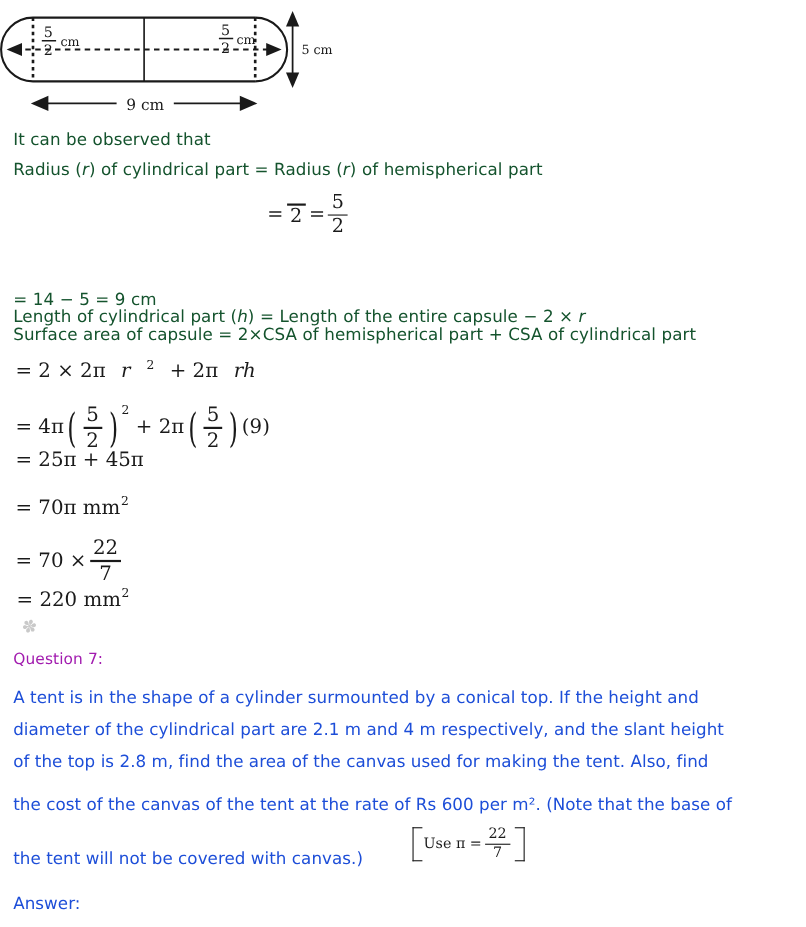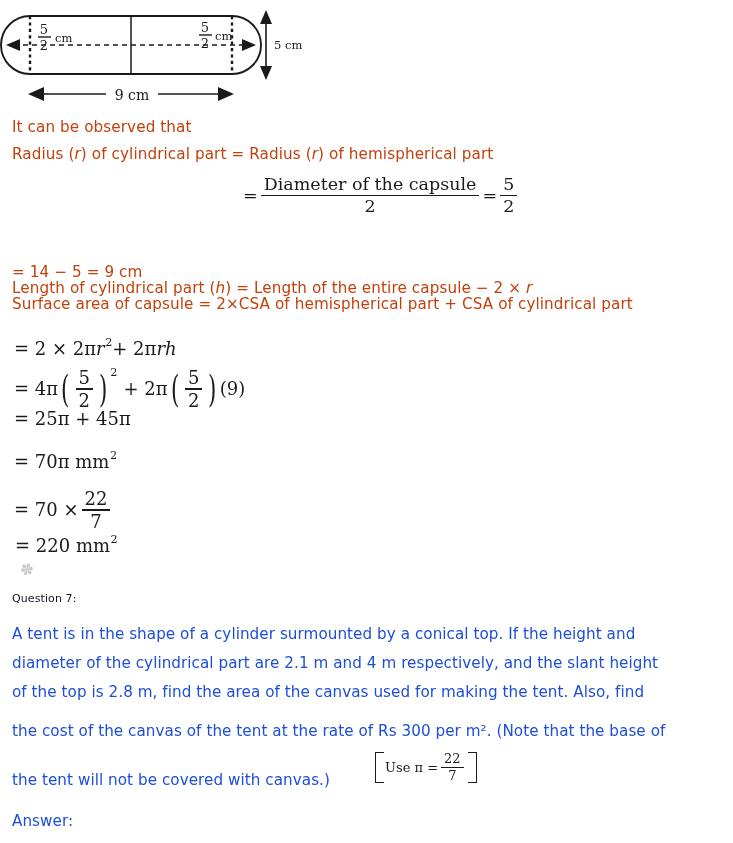--- a/index.html
+++ b/index.html
@@ -25,30 +25,30 @@
     height: 108px;
   }
 
   
   .body-line {
     position: absolute;
     left: 12px;
     font-size: 15.2px;
     line-height: 20px;
     letter-spacing: 0.1px;
-    color: #c2410c;
+    color: #14532d;
     white-space: nowrap;
   }
   .body-line i { font-style: italic; }
 
   .q-heading {
     position: absolute;
     left: 12px;
-    font-size: 11px;
-    color: #0f172a;
+    font-size: 14px;
+    color: #a21caf;
     letter-spacing: 0.1px;
     white-space: nowrap;
   }
 
   .para-line {
     position: absolute;
     left: 12px;
     font-size: 15.2px;
     line-height: 20px;
     color: #1d4ed8;
@@ -177,41 +177,40 @@
 
 <div class="body-line" style="top:117px;">It can be observed that</div>
 
 <div class="body-line" style="top:144px;">
   <span>Radius (</span><i>r</i><span>) of cylindrical part = Radius (</span><i>r</i><span>) of hemispherical part</span>
 </div>
 
 <div class="math" style="left:243px; top:175px; font-size:17.5px;">
   <span>=</span>
   <span class="frac">
-    <span class="num">Diameter of the capsule</span>
     <span class="bar"></span>
     <span class="den">2</span>
   </span>
   <span>=</span>
   <span class="frac">
     <span class="num">5</span>
     <span class="bar"></span>
     <span class="den">2</span>
   </span>
 </div>
 
 <div class="body-line" style="top:233px;margin-top:45px;">
   <span>Length of cylindrical part (</span><i>h</i><span>) = Length of the entire capsule − 2 × </span><i>r</i>
 </div>
 
 <div class="body-line" style="top:262px;">= 14 − 5 = 9 cm</div>
 
 <div class="body-line" style="top:294px;">Surface area of capsule = 2×CSA of hemispherical part + CSA of cylindrical part</div>
 
-<div class="math" style="left:14px; top:338px;">
+<div class="math" style="left:14px; top:327px;gap:14px;">
   <span>= 2 ×  2π</span>
     <i class="it">r</i>
     <span class="sup">2</span>
     <span> + 2π</span>
     <i class="it">rh</i>
 </div>
 
 <div class="math" style="left:14px; top:368px;">
   <span>= 4π</span>
   <span class="paren">(</span>
@@ -254,21 +253,21 @@
     <span class="sup">2</span>
 </div>
 
 <div class="artifact" style="left:20px; top:560px;">✽</div>
 
 <div class="q-heading" style="top:592px;">Question 7:</div>
 
 <div class="para-line" style="top:624px;">A tent is in the shape of a cylinder surmounted by a conical top. If the height and</div>
 <div class="para-line" style="top:653px;">diameter of the cylindrical part are 2.1 m and 4 m respectively, and the slant height</div>
 <div class="para-line" style="top:682px;">of the top is 2.8 m, find the area of the canvas used for making the tent. Also, find</div>
-<div class="para-line" style="top:721px;">the cost of the canvas of the tent at the rate of Rs 300 per m². (Note that the base of</div>
+<div class="para-line" style="top:721px;">the cost of the canvas of the tent at the rate of Rs 600 per m². (Note that the base of</div>
 <div class="para-line" style="top:770px;">the tent will not be covered with canvas.)</div>
 
 <div class="math" style="left:375px; top:752px; font-size:13px;">
   <span class="sq-br">
     <span style="display:inline-flex; align-items:center;">
       <span>Use π =</span>
       <span class="frac">
         <span class="num">22</span>
         <span class="bar"></span>
         <span class="den">7</span>

